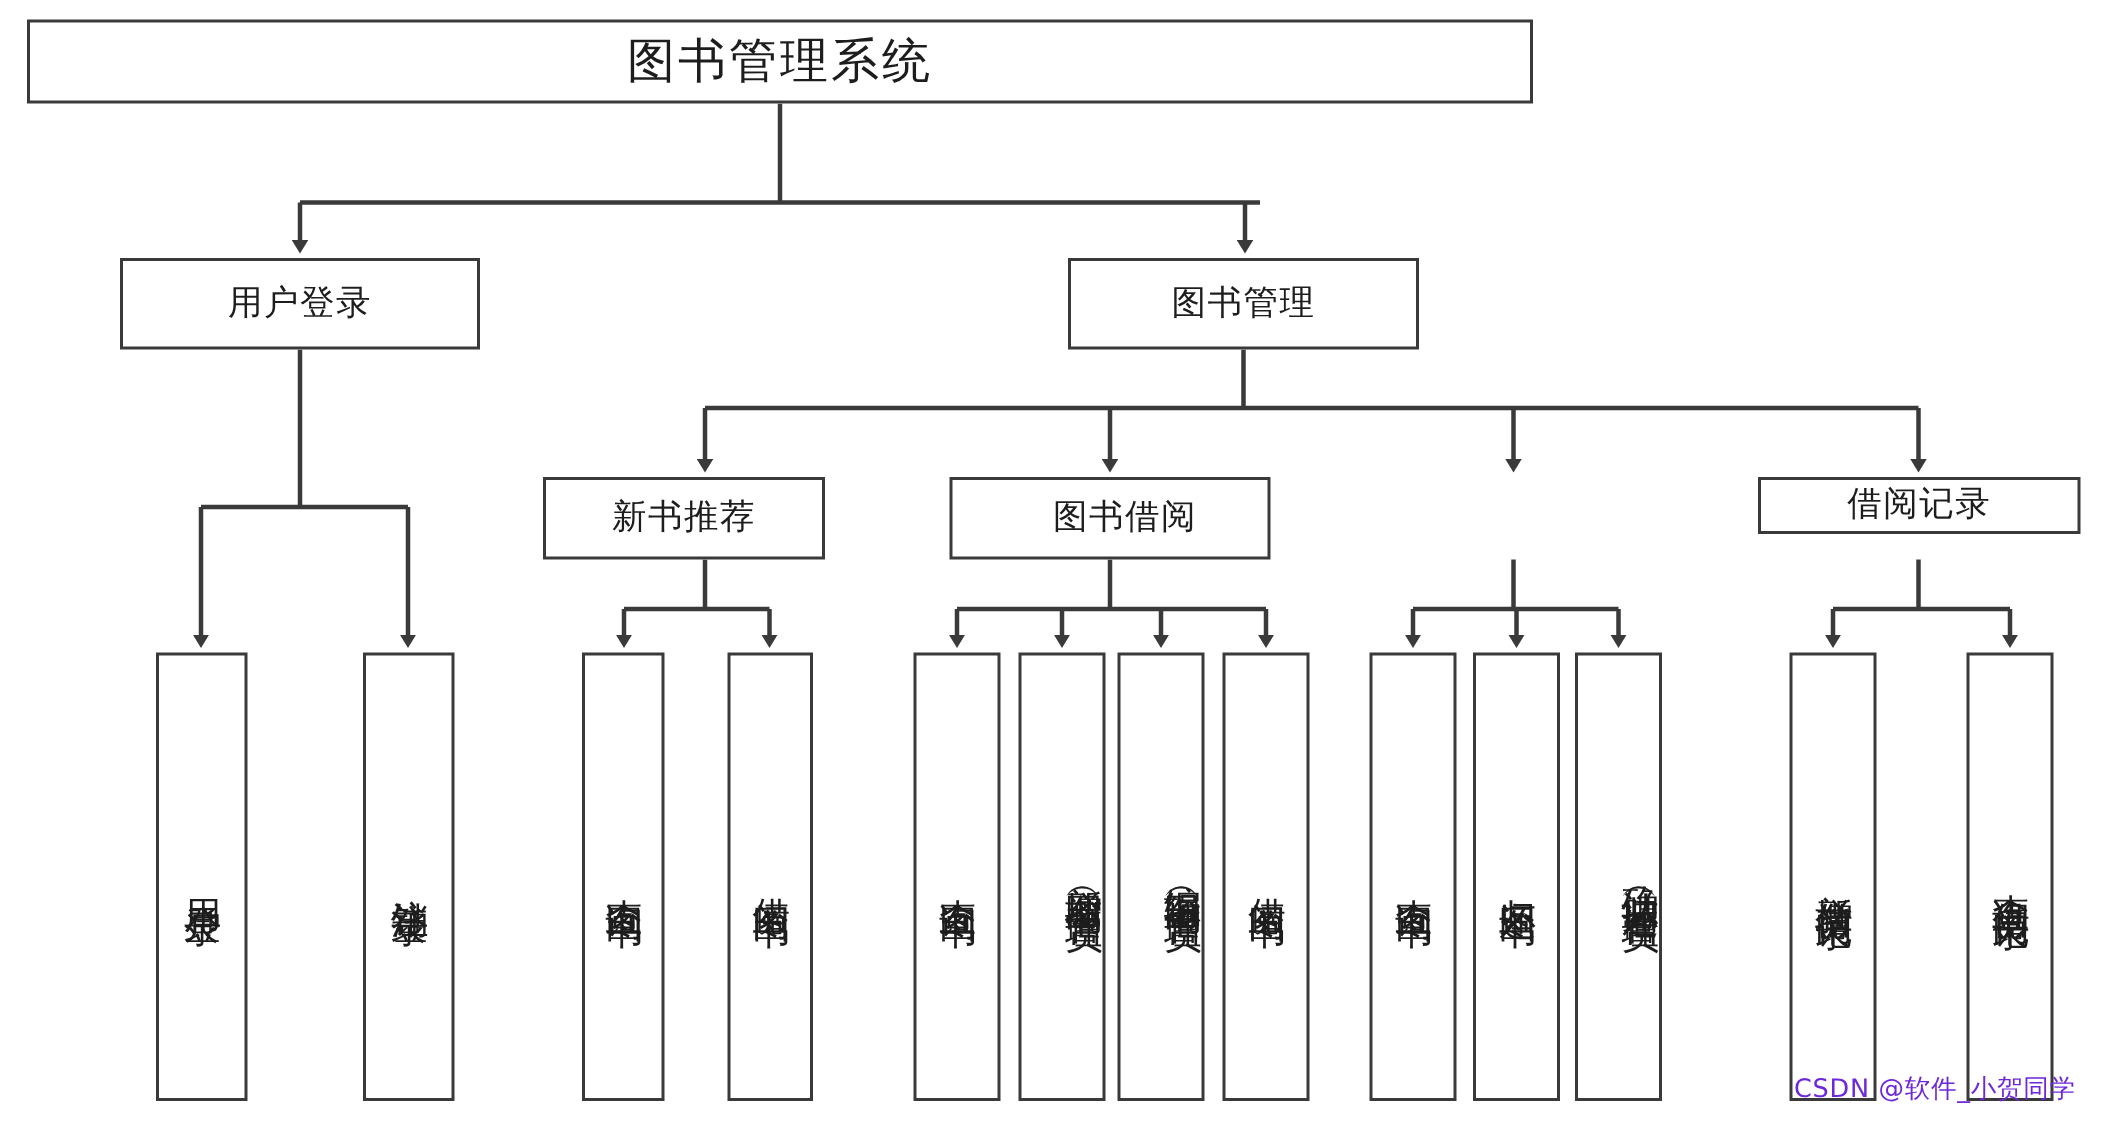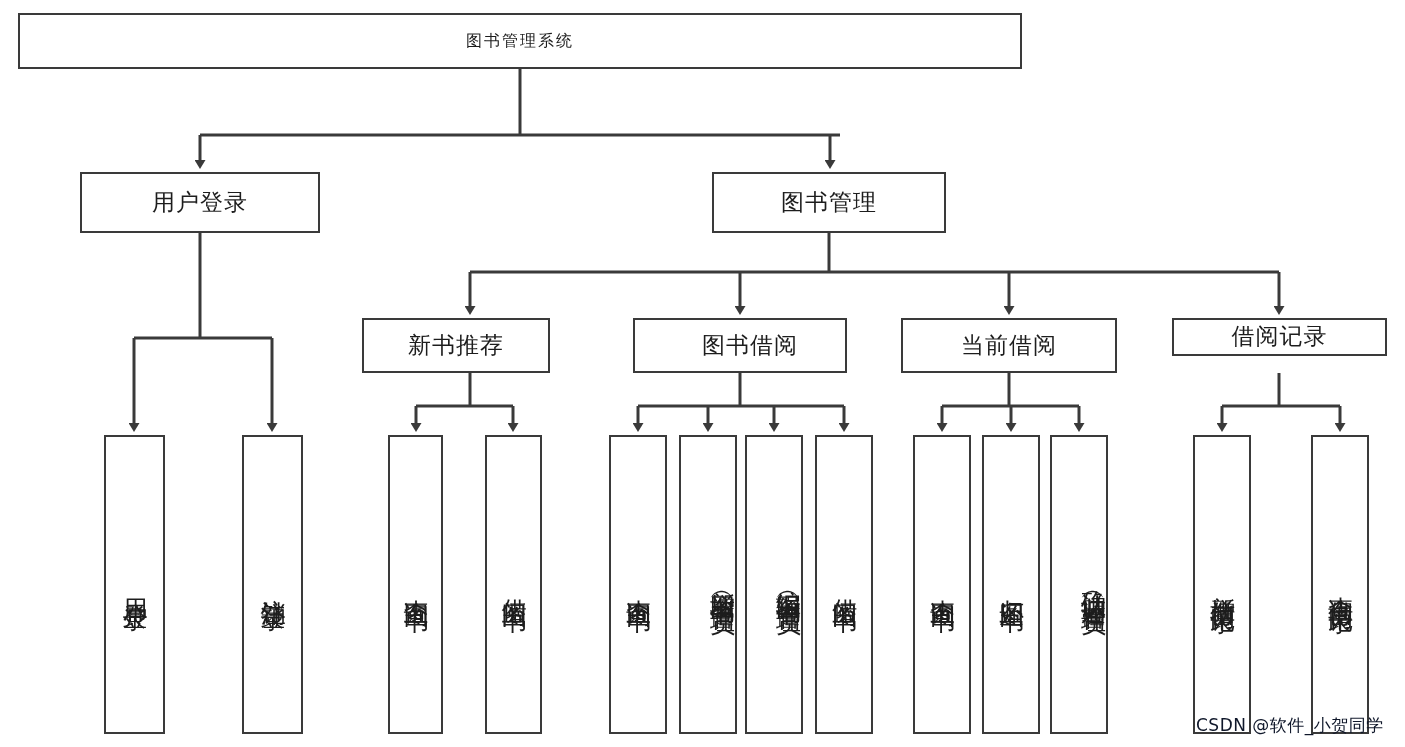--- a/index.html
+++ b/index.html
@@ -34,41 +34,41 @@
     align-items: center;
     justify-content: center;
     color: #1d1d1d;
   }
   .node-h {
     font-size: 23px;
     letter-spacing: 1px;
     line-height: 1.1;
   }
   .node-root {
-    font-size: 16px;
+    font-size: 32px;
     letter-spacing: 2px;
   }
   .node-v {
     writing-mode: vertical-rl;
     text-orientation: upright;
     font-size: 25px;
     letter-spacing: 3px;
     line-height: 1.05;
     align-items: center;
     justify-content: center;
     padding: 4px 0;
     white-space: nowrap;
   }
   .node-v.tall {
     align-items: flex-start;
   }
   .watermark {
     position: absolute;
     font-size: 17px;
-    color: #0f172a;
+    color: #6d28d9;
     letter-spacing: 0.5px;
     white-space: nowrap;
     user-select: none;
   }
 </style>
 </head>
 <body>
 
 <div id="canvas">
 
@@ -122,21 +122,20 @@
     </g>
   </svg>
 
   <div class="node node-h node-root" id="node-root" style="left: 18px; top: 13px; width: 1004px; height: 56px;">图书管理系统</div>
 
   <div class="node node-h" id="node-l2-0" style="left: 80px; top: 172px; width: 240px; height: 61px;">用户登录</div>
   <div class="node node-h" id="node-l2-1" style="left: 712px; top: 172px; width: 234px; height: 61px;">图书管理</div>
 
   <div class="node node-h" id="node-l3-0" style="left: 362px; top: 318px; width: 188px; height: 55px;">新书推荐</div>
   <div class="node node-h" id="node-l3-1" style="left: 633px; top: 318px; width: 214px; height: 55px; padding-left: 20px;">图书借阅</div>
-  <div class="node node-h" id="node-l3-2" style="left: 901px; top: 318px; width: 216px; height: 55px;">当前借阅</div>
   <div class="node node-h" id="node-l3-3" style="left: 1172px; top: 318px; width: 215px; height: 38px;">借阅记录</div>
 
   <div class="node node-v" id="leaf-0" style="left: 104px; top: 435px; width: 61px; height: 299px;">用户登录</div>
   <div class="node node-v" id="leaf-1" style="left: 242px; top: 435px; width: 61px; height: 299px;">注销登录</div>
   <div class="node node-v" id="leaf-2" style="left: 388px; top: 435px; width: 55px; height: 299px;">查询图书</div>
   <div class="node node-v" id="leaf-3" style="left: 485px; top: 435px; width: 57px; height: 299px;">借阅图书</div>
   <div class="node node-v" id="leaf-4" style="left: 609px; top: 435px; width: 58px; height: 299px;">查询图书</div>
   <div class="node node-v tall" id="leaf-5" style="left: 679px; top: 435px; width: 58px; height: 299px;">新增图书（管理员）</div>
   <div class="node node-v tall" id="leaf-6" style="left: 745px; top: 435px; width: 58px; height: 299px;">编辑图书（管理员）</div>
   <div class="node node-v" id="leaf-7" style="left: 815px; top: 435px; width: 58px; height: 299px;">借阅图书</div>

